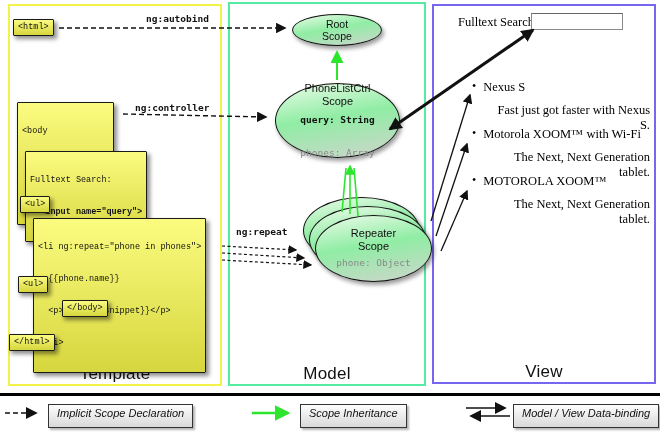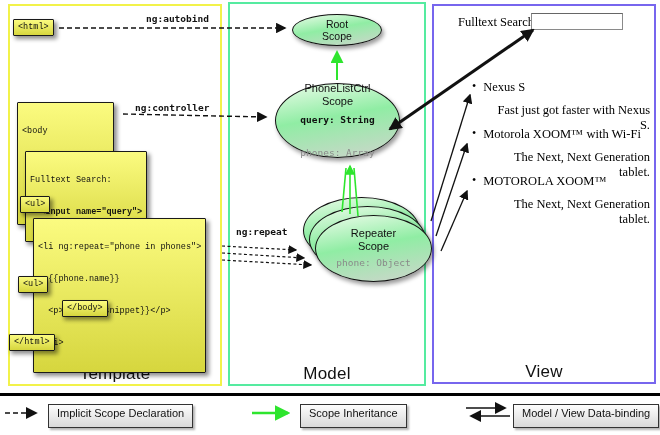--- a/index.html
+++ b/index.html
@@ -57,21 +57,21 @@
   .vi-bullet { font-size:12px; line-height:1; position:relative; top:-1px; }
   .vi-desc { font-size:12.5px; margin-top:8px; padding-left:16px;text-align:right; }
   
   #arrows { position:absolute; left:0; top:0; width:660px; height:435px; z-index:5; pointer-events:none; }
   
   #separator { position:absolute; left:0; top:393px; width:660px; height:3px; background:#000; }
   .legend-box {
     position:absolute; top:404px; box-sizing:border-box;
     border:1.5px solid #333; background:linear-gradient(#fdfdfd,#d9d9d9);
     box-shadow:1.5px 1.5px 2px rgba(0,0,0,.3);
-    font-size:11px; color:#111; padding:2px 8px 8px; white-space:nowrap; z-index:3;
+    font-size:11px; color:#111; padding:2px 8px 8px; white-space:nowrap; z-index:3;font-style:italic;
   }
 </style>
 </head>
 <body>
 
 <div id="canvas">
 
   <div class="panel" id="panel-template">
     <div class="panel-title">Template</div>
   </div>

